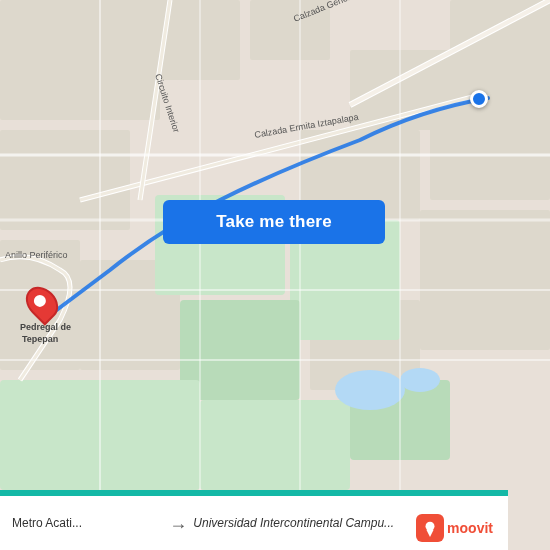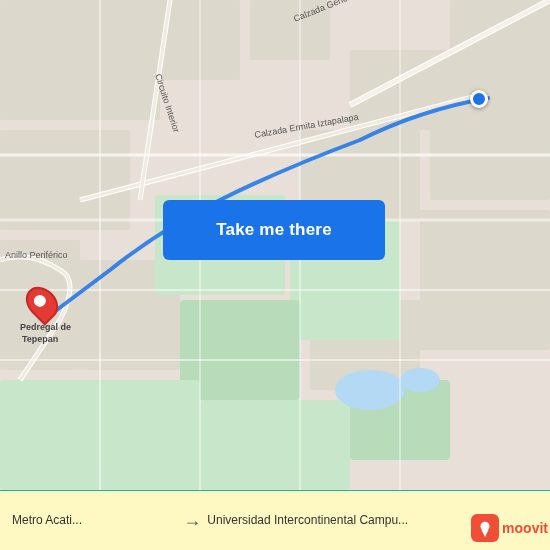--- a/index.html
+++ b/index.html
@@ -24,21 +24,21 @@
       position: absolute;
       top: 0; left: 0; right: 0; bottom: 0;
     }
 
     
     #take-me-there-btn {
       position: absolute;
       top: 200px;
       left: 163px;
       width: 222px;
-      height: 60px;
+      height: 44px;
       background: #1a73e8;
       color: white;
       border: none;
       border-radius: 6px;
       font-size: 17px;
       font-weight: 600;
       cursor: pointer;
       z-index: 10;
       letter-spacing: 0.2px;
     }
@@ -82,57 +82,58 @@
       width: 18px;
       height: 18px;
       background: #1a73e8;
       border-radius: 50%;
       border: 3px solid white;
       box-shadow: 0 1px 4px rgba(0,0,0,0.4);
     }
 
     
     #bottom-bar {
-      width: 550px;
+      width: 508px;
       height: 60px;
-      background: #fef9c3;
+      background: #ffffff;
       display: flex;
       align-items: center;
       padding: 0 12px;
-      border-top: 1px solid #14b8a6;
+      border-top: 6px solid #14b8a6;
       position: relative;
     }
 
     .route-from {
       flex: 1;
       display: flex;
       align-items: center;
       gap: 8px;
     }
 
     .route-arrow {
       font-size: 18px;
       color: #555;
       margin: 0 6px;
     }
 
     .route-to {
       flex: 2;
       display: flex;
+      font-style: italic;
     }
 
     .route-text {
       font-size: 12px;
       color: #333;
       line-height: 1.2;
     }
 
     .moovit-logo {
       position: absolute;
-      right: 2px;
+      right: 15px;
       bottom: 8px;
       display: flex;
       align-items: center;
       gap: 3px;
     }
 
     .moovit-icon {
       width: 28px;
       height: 28px;
       background: #f04e37;

